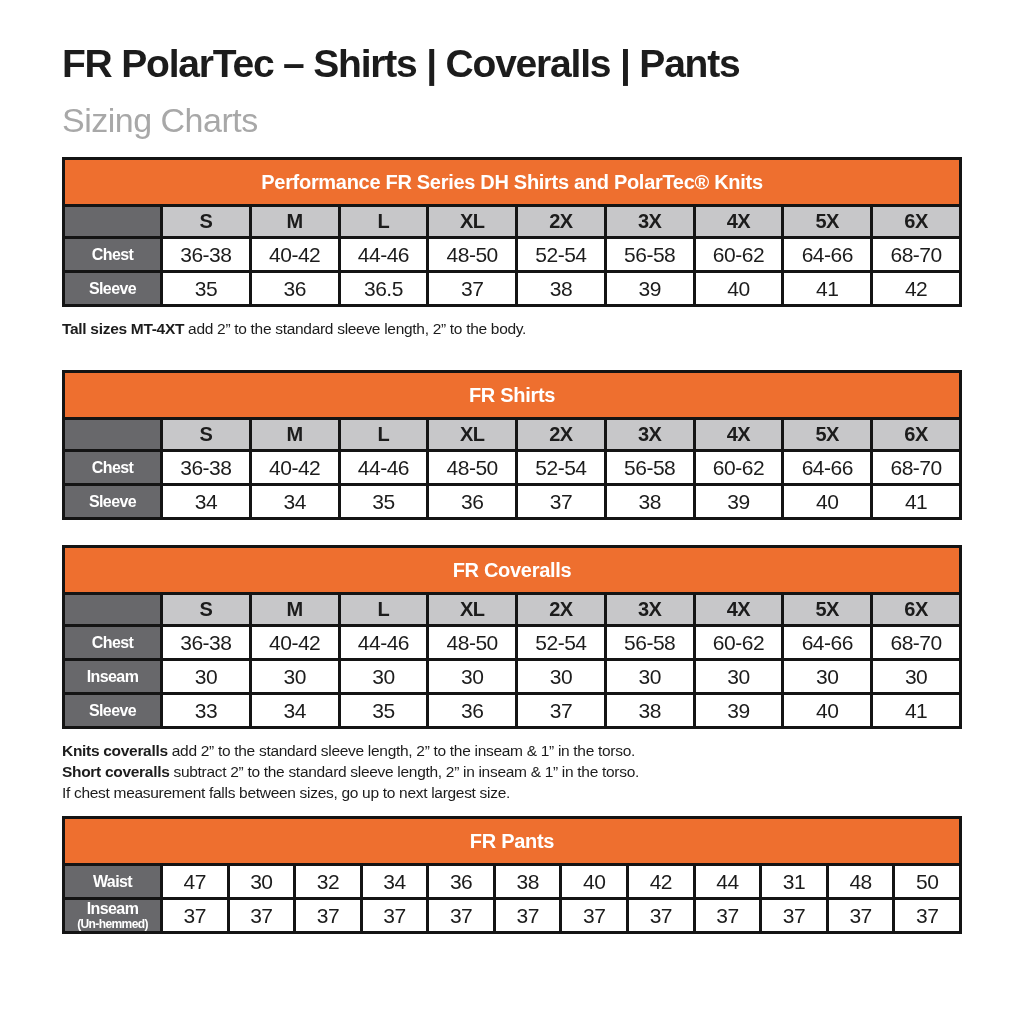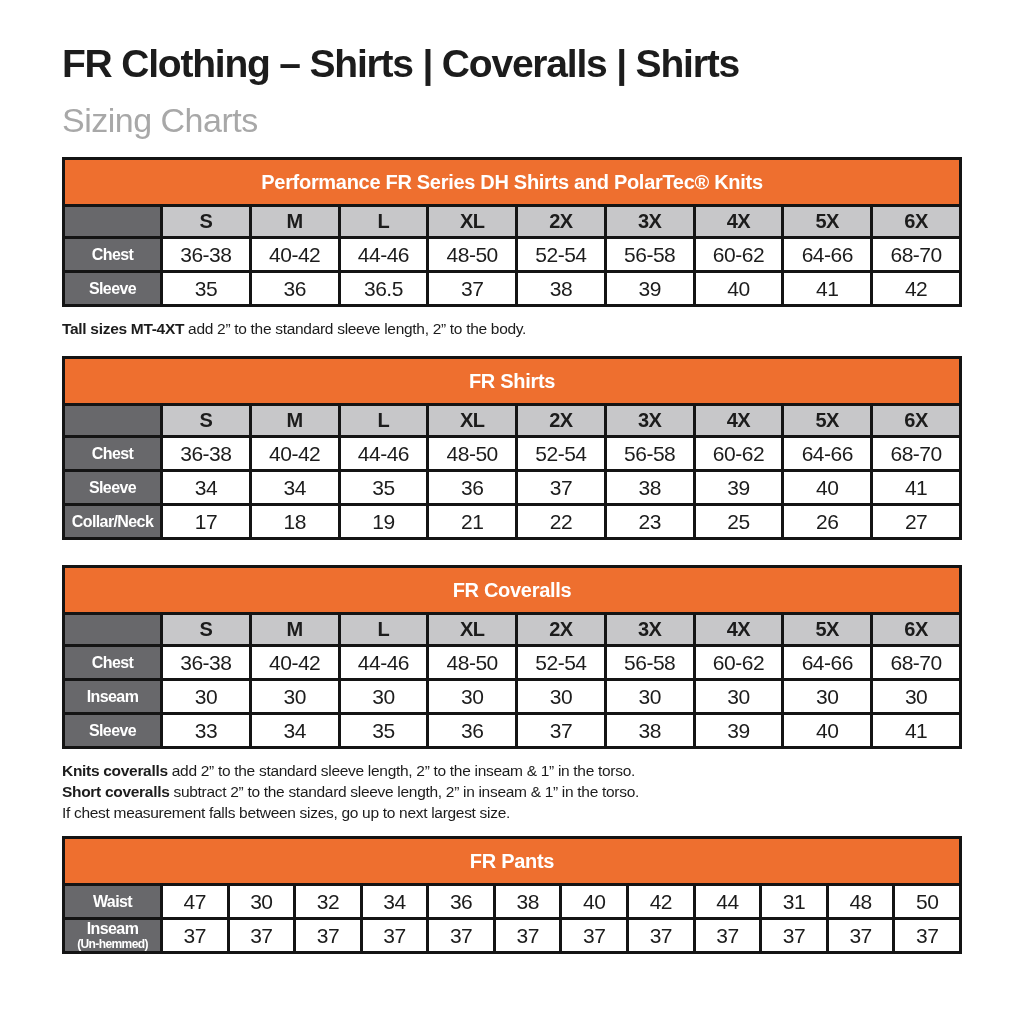--- a/index.html
+++ b/index.html
@@ -65,38 +65,38 @@
   td.label-cell .sublabel { font-size: 12px; font-weight: 700; margin-top: -1px; }
   td.value-cell {
     background: #ffffff;
     color: #1c1c1c;
     font-size: 21px;
     height: 34px;
     letter-spacing: -0.5px;
   }
 
   .t1 { margin-top: 20px; }
-  .t2 { margin-top: 17px; }
+  .t2 { margin-top: 31px; }
   .t3 { margin-top: 25px; }
   .t4 { margin-top: 13px; }
 
   .notes { margin-top: 11px; }
   .notes p {
     font-size: 15.5px;
     color: #1c1c1c;
     line-height: 21px;
     letter-spacing: -0.3px;
   }
   .notes b { font-weight: 700; text-align: right; }
 </style>
 </head>
 <body>
 
 <div class="page">
-  <h1 class="title">FR Clothing – Shirts | Coveralls | Shirts</h1>
+  <h1 class="title">FR PolarTec – Shirts | Coveralls | Pants</h1>
   <h2 class="subtitle">Sizing Charts</h2>
 
   <table class="size-table t1">
       <colgroup>
         <col style="width: 98px;">
         <col>
         <col>
         <col>
         <col>
         <col>
@@ -205,34 +205,20 @@
           <td class="value-cell">34</td>
           <td class="value-cell">34</td>
           <td class="value-cell">35</td>
           <td class="value-cell">36</td>
           <td class="value-cell">37</td>
           <td class="value-cell">38</td>
           <td class="value-cell">39</td>
           <td class="value-cell">40</td>
           <td class="value-cell">41</td>
         </tr>
-        <tr>
-          <td class="label-cell">
-            <div>Collar/Neck</div>
-          </td>
-          <td class="value-cell">17</td>
-          <td class="value-cell">18</td>
-          <td class="value-cell">19</td>
-          <td class="value-cell">21</td>
-          <td class="value-cell">22</td>
-          <td class="value-cell">23</td>
-          <td class="value-cell">25</td>
-          <td class="value-cell">26</td>
-          <td class="value-cell">27</td>
-        </tr>
       </tbody>
     </table>
 
   <table class="size-table t3">
       <colgroup>
         <col style="width: 98px;">
         <col>
         <col>
         <col>
         <col>

